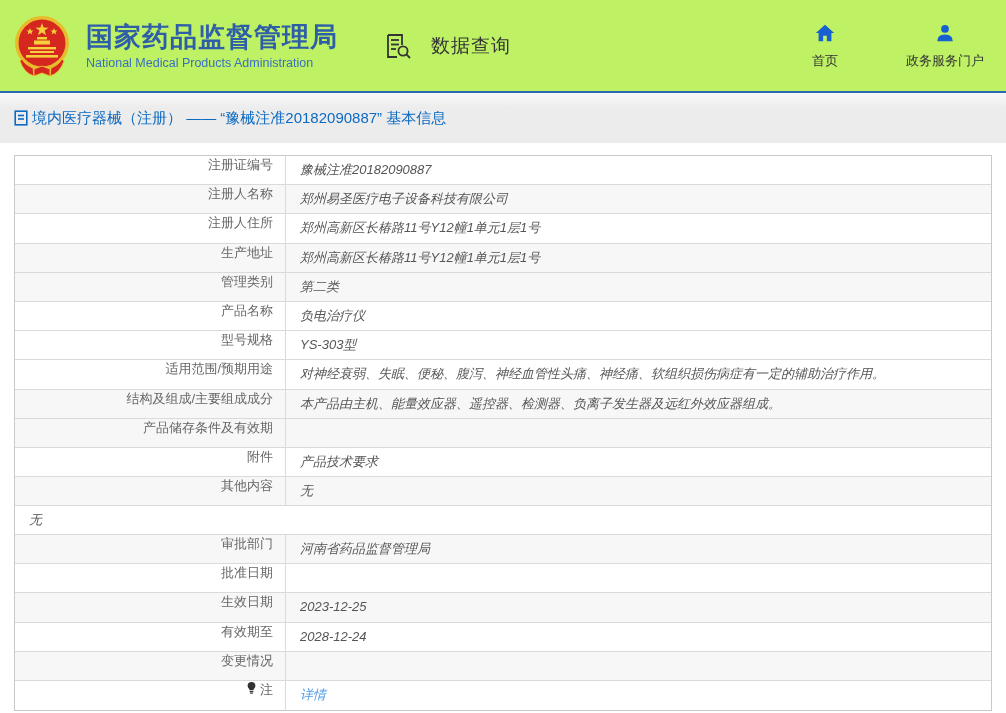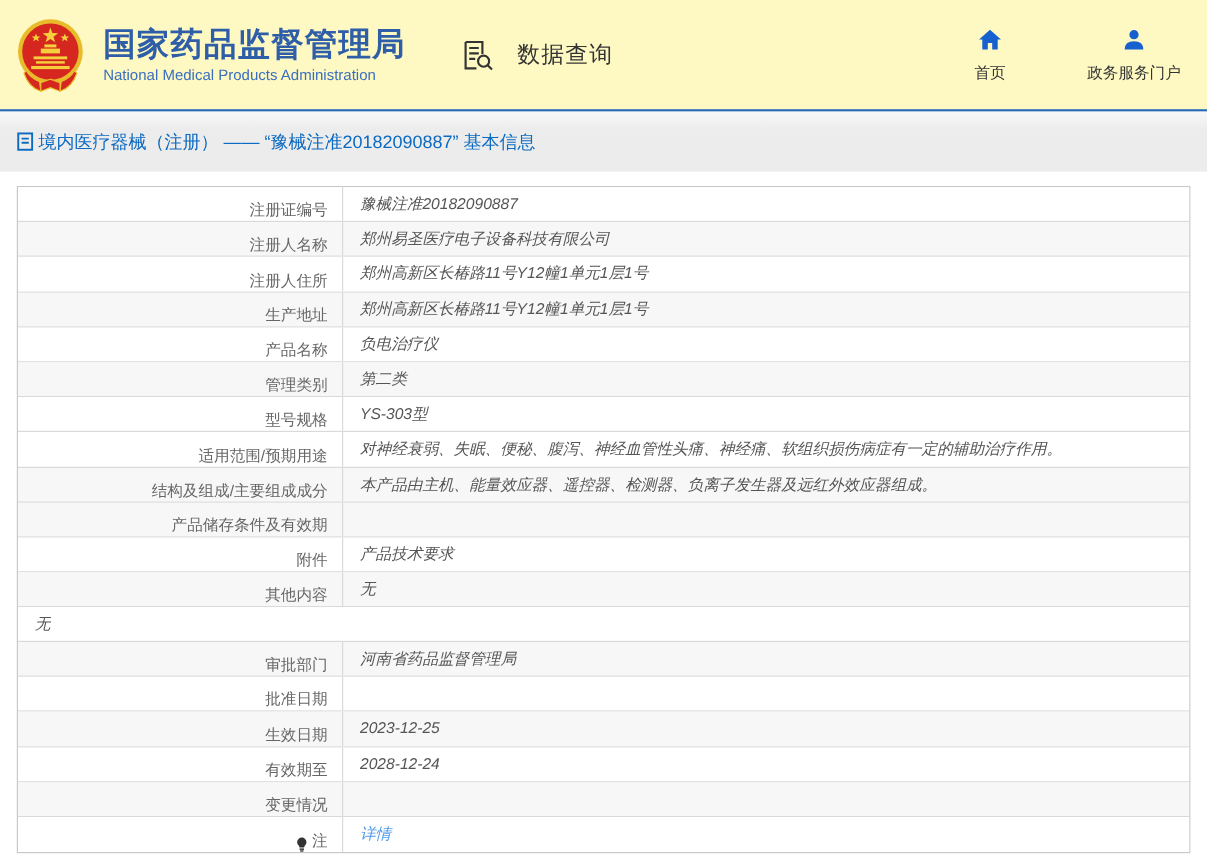--- a/index.html
+++ b/index.html
@@ -1,20 +1,20 @@
 <!DOCTYPE html>
 <html><head>
 <meta charset="utf-8">
 <style>
   * { margin:0; padding:0; box-sizing:border-box; }
   html,body { width:1006px; height:713px; background:#fff;
     font-family:"Liberation Sans","DejaVu Sans",sans-serif; }
 
   
-  .header { height:91px; display:flex; align-items:center; padding:0 16px 0 10px; background:#fef9c3; }
+  .header { height:91px; display:flex; align-items:center; padding:0 16px 0 10px; background:#bef264; }
   .logo-group { display:flex; align-items:center; }
   .emblem { width:64px; height:66px; margin-right:12px; }
   .title-block { display:flex; flex-direction:column; }
   .title-zh { font-size:27px; font-weight:bold; color:#2e5ea8; letter-spacing:1px; line-height:1.2; }
   .title-en { font-size:12.5px; color:#3a6fc0; margin-top:3px; }
   .dq-group { display:flex; align-items:center; margin-left:46px; cursor:pointer;gap:13px; }
   .dq-icon { width:28px; height:28px; margin-right:6px; }
   .dq-label { font-size:19px; color:#333; letter-spacing:1px; }
   .header-nav { margin-left:auto; display:flex; gap:68px; padding-right:6px; }
   .nav-item { display:flex; flex-direction:column; align-items:center; cursor:pointer; }
@@ -26,21 +26,21 @@
   .crumb-band { height:50px; background:linear-gradient(180deg,#f8f8f8 0%,#f1f1f1 18%,#ececec 30%,#ececec 100%);
     display:flex; align-items:center; padding-left:14px; }
   .crumb { display:flex; align-items:center; font-size:15px; color:#0c6ac1; }
   .crumb-icon { width:14px; height:16px; margin-right:4px; flex:0 0 auto; }
 
   
   .table-wrap { margin:12px 14px 0 14px; border:1px solid #c9c9c9; }
   .trow { display:flex; align-items:stretch; min-height:29px; border-bottom:1px solid #dadada; background:#fff; }
   .trow:last-child { border-bottom:none; }
   .trow.alt { background:#f7f7f7; }
-  .tlabel { width:271px; flex:0 0 271px; display:flex; align-items:flex-end; justify-content:flex-end;
+  .tlabel { width:271px; flex:0 0 271px; display:flex; align-items:flex-start; justify-content:flex-end;
     padding-right:12px; font-size:13px; color:#666; border-right:1px solid #dadada; }
   .tvalue { flex:1; display:flex; align-items:center; padding:5px 10px 5px 14px;
     font-size:13px; color:#555; line-height:1.4;font-style:italic; }
   .tvalue a { color:#4f9ce8; text-decoration:none; cursor:pointer; }
   .bulb { width:13px; height:13px; margin-right:2px; display:inline-flex; }
 </style>
 </head>
 <body>
 
 <div class="header">
@@ -134,34 +134,34 @@
       </div>
     </div>
     <div class="trow alt">
       <div class="tlabel">
         <span>生产地址</span>
       </div>
       <div class="tvalue">
         <span>郑州高新区长椿路11号Y12幢1单元1层1号</span>
       </div>
     </div>
+    <div class="trow alt">
+      <div class="tlabel">
+        <span>管理类别</span>
+      </div>
+      <div class="tvalue">
+        <span>第二类</span>
+      </div>
+    </div>
     <div class="trow">
       <div class="tlabel">
         <span>产品名称</span>
       </div>
       <div class="tvalue">
         <span>负电治疗仪</span>
-      </div>
-    </div>
-    <div class="trow alt">
-      <div class="tlabel">
-        <span>管理类别</span>
-      </div>
-      <div class="tvalue">
-        <span>第二类</span>
       </div>
     </div>
     <div class="trow">
       <div class="tlabel">
         <span>型号规格</span>
       </div>
       <div class="tvalue">
         <span>YS-303型</span>
       </div>
     </div>

